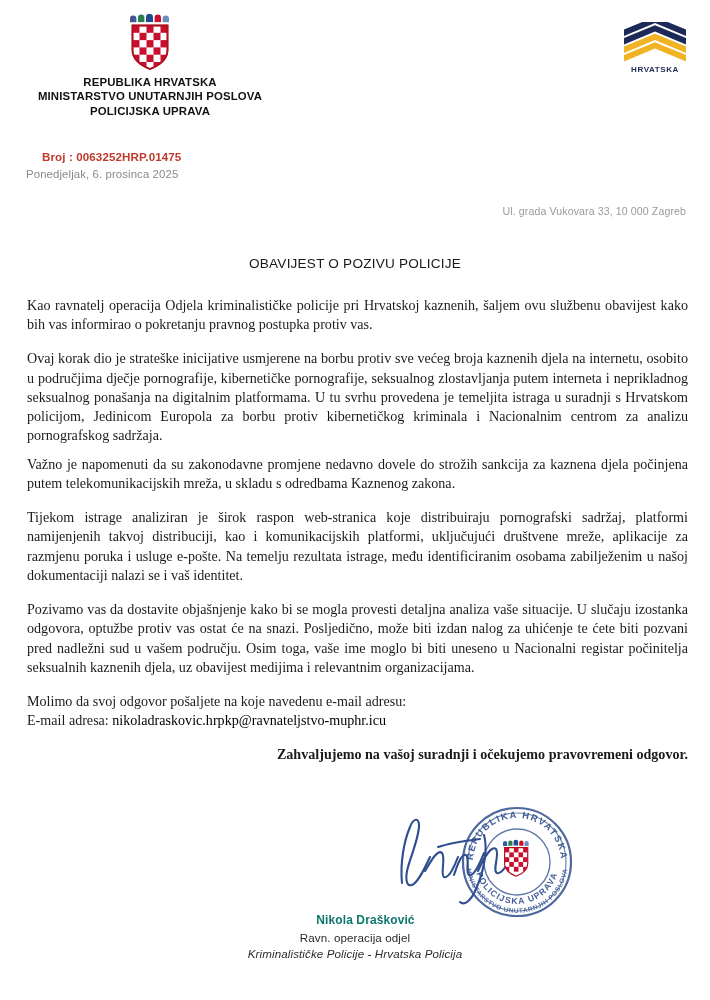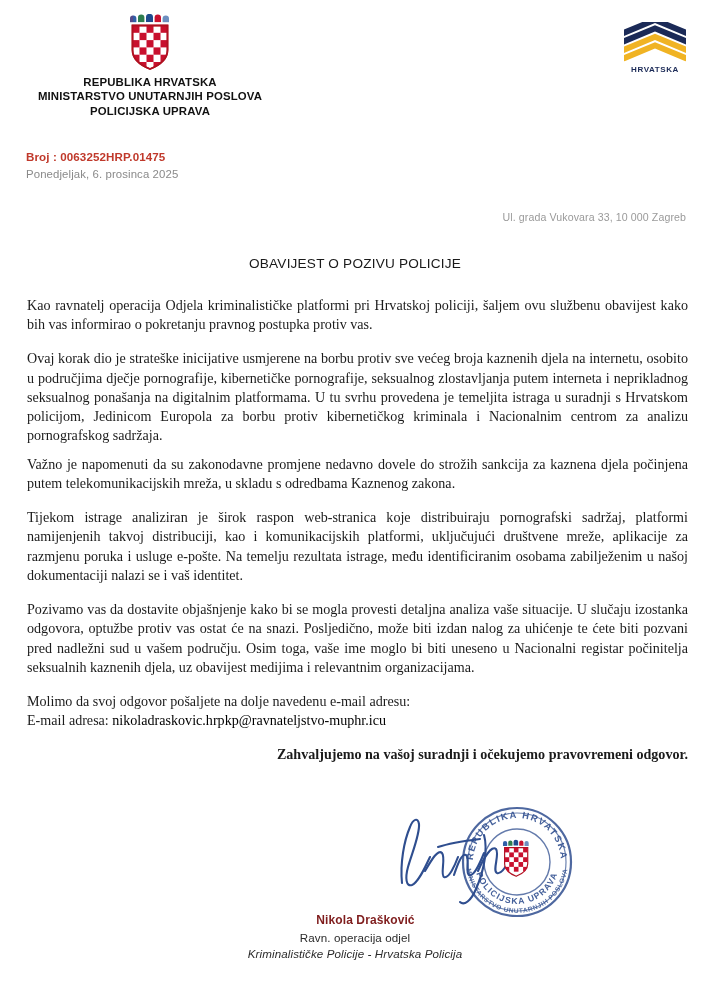--- a/index.html
+++ b/index.html
@@ -78,38 +78,38 @@
     position: absolute;
     left: 26px;
     top: 150px;
   }
   .ref-no {
     font-family: "Liberation Sans", "DejaVu Sans", sans-serif;
     font-size: 11.6px;
     font-weight: bold;
     color: #c0392b;
     letter-spacing: .1px;
+    margin-left: 16px;
   }
   .ref-date {
     font-family: "Liberation Sans", "DejaVu Sans", sans-serif;
     font-size: 11.4px;
     color: #8a8a8a;
     margin-top: 5px;
     letter-spacing: .1px;
   }
 
   .address {
     position: absolute;
     right: 24px;
     top: 205px;
     font-family: "Liberation Sans", "DejaVu Sans", sans-serif;
     font-size: 10.6px;
     color: #9a9a9a;
     letter-spacing: .1px;
-    margin-top: 6px;
   }
 
   
   .doc-title {
     position: absolute;
     left: 0;
     right: 0;
     top: 256px;
     text-align: center;
     font-family: "Liberation Sans", "DejaVu Sans", sans-serif;
@@ -174,21 +174,21 @@
     position: absolute;
     left: 0;
     right: 0;
     top: 118px;
     text-align: center;
     font-family: "Liberation Sans", "DejaVu Sans", sans-serif;
   }
   .sig-name {
     font-size: 12px;
     font-weight: bold;
-    color: #7f1d1d;
+    color: #0f766e;
     letter-spacing: .1px;
     padding-left: 21px;
   }
   .sig-role {
     font-size: 11.6px;
     color: #2b2b2b;
     margin-top: 4px;
     letter-spacing: .1px;
   }
   .sig-dept {
@@ -276,27 +276,27 @@
   <div class="refblock">
     <div class="ref-no">Broj : 0063252HRP.01475</div>
     <div class="ref-date">Ponedjeljak, 6. prosinca 2025</div>
   </div>
 
   <div class="address">Ul. grada Vukovara 33, 10 000 Zagreb</div>
 
   <div class="doc-title">OBAVIJEST O POZIVU POLICIJE</div>
 
   <div class="body-copy">
-    <p class="para">Kao ravnatelj operacija Odjela kriminalističke platformi pri Hrvatskoj policiji, šaljem ovu službenu obavijest kako bih vas informirao o pokretanju pravnog postupka protiv vas.</p>
+    <p class="para">Kao ravnatelj operacija Odjela kriminalističke policije pri Hrvatskoj kaznenih, šaljem ovu službenu obavijest kako bih vas informirao o pokretanju pravnog postupka protiv vas.</p>
     <p class="para tight">Ovaj korak dio je strateške inicijative usmjerene na borbu protiv sve većeg broja kaznenih djela na internetu, osobito u područjima dječje pornografije, kibernetičke pornografije, seksualnog zlostavljanja putem interneta i neprikladnog seksualnog ponašanja na digitalnim platformama. U tu svrhu provedena je temeljita istraga u suradnji s Hrvatskom policijom, Jedinicom Europola za borbu protiv kibernetičkog kriminala i Nacionalnim centrom za analizu pornografskog sadržaja.</p>
     <p class="para">Važno je napomenuti da su zakonodavne promjene nedavno dovele do strožih sankcija za kaznena djela počinjena putem telekomunikacijskih mreža, u skladu s odredbama Kaznenog zakona.</p>
     <p class="para">Tijekom istrage analiziran je širok raspon web-stranica koje distribuiraju pornografski sadržaj, platformi namijenjenih takvoj distribuciji, kao i komunikacijskih platformi, uključujući društvene mreže, aplikacije za razmjenu poruka i usluge e-pošte. Na temelju rezultata istrage, među identificiranim osobama zabilježenim u našoj dokumentaciji nalazi se i vaš identitet.</p>
     <p class="para">Pozivamo vas da dostavite objašnjenje kako bi se mogla provesti detaljna analiza vaše situacije. U slučaju izostanka odgovora, optužbe protiv vas ostat će na snazi. Posljedično, može biti izdan nalog za uhićenje te ćete biti pozvani pred nadležni sud u vašem području. Osim toga, vaše ime moglo bi biti uneseno u Nacionalni registar počinitelja seksualnih kaznenih djela, uz obavijest medijima i relevantnim organizacijama.</p>
     <p class="email-line">
-      <span>Molimo da svoj odgovor pošaljete na dolje navedenu e-mail adresu:</span><br>
+      <span>Molimo da svoj odgovor pošaljete na koje navedenu e-mail adresu:</span><br>
       <span>E-mail adresa: </span><span class="email-addr">nikoladraskovic.hrpkp@ravnateljstvo-muphr.icu</span>
     </p>
     <p class="para nojustify">Zahvaljujemo na vašoj suradnji i očekujemo pravovremeni odgovor.</p>
   </div>
 
   <div class="sig-area">
 
     <svg class="signature-svg" viewBox="0 0 130 105">
       <g fill="none" stroke="#2f4e8f" stroke-width="2.1" stroke-linecap="round" stroke-linejoin="round">
         <path d="M10 78 C 8 58, 12 36, 18 22 C 21 14, 26 12, 27 19 C 28 29, 20 48, 16 62 C 13 73, 14 82, 20 80 C 27 77, 33 62, 38 52"></path>

